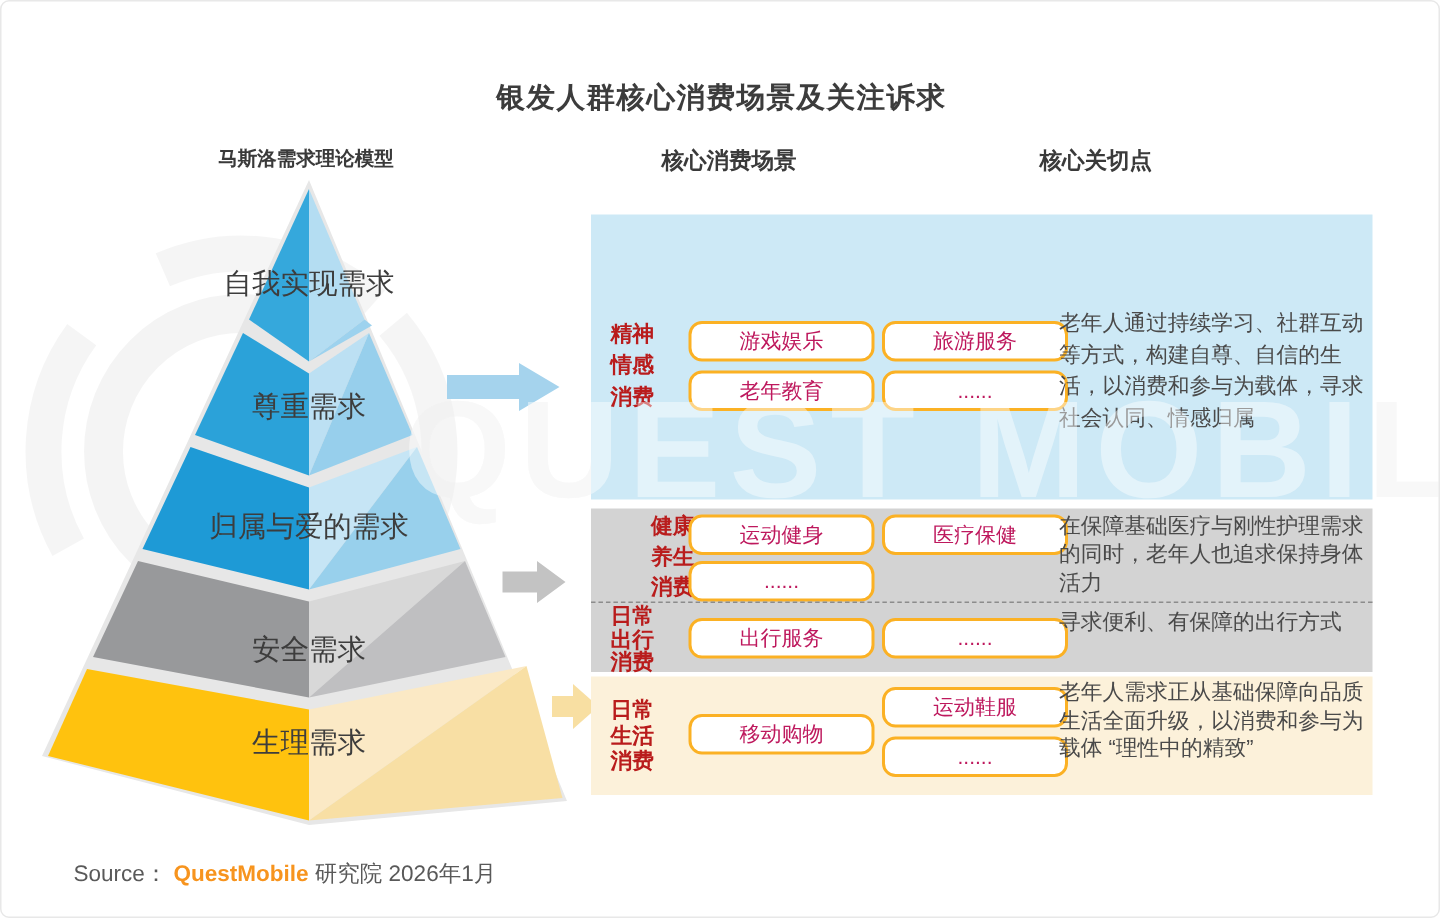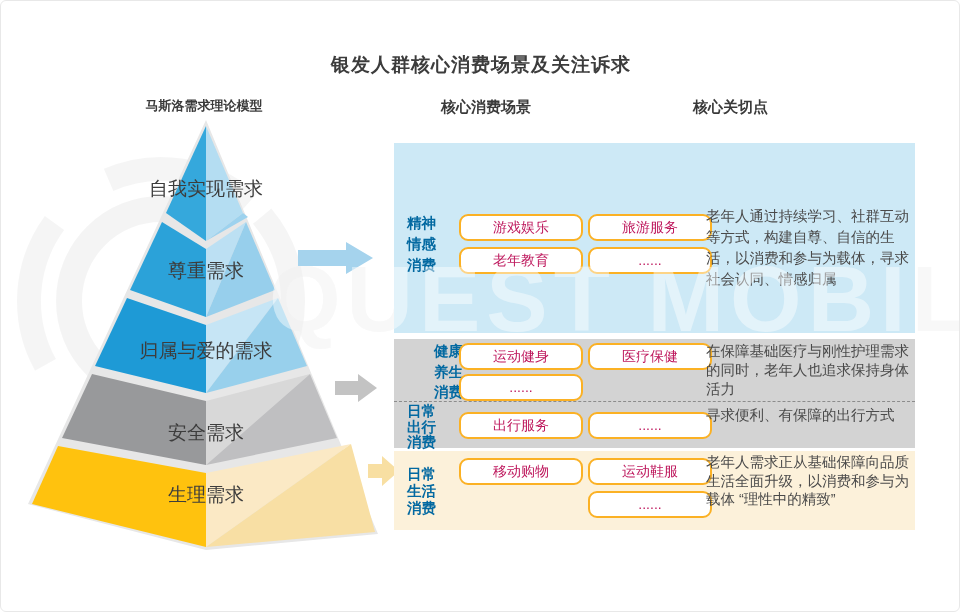--- a/index.html
+++ b/index.html
@@ -15,21 +15,21 @@
   .col-head{position:absolute;top:97px;font-size:15px;font-weight:700;color:#3a3a3a;
          z-index:5;}
   .col-head.scenarios{left:440px;width:220px;}
   .col-head.concerns{left:692px;width:200px;}
   .pyr-label{position:absolute;left:55px;width:300px;text-align:center;font-size:19px;
          color:#3d3d3d;z-index:6;}
   .panel{position:absolute;left:393px;width:521px;z-index:10;}
   .panel.blue{top:142px;height:190px;background:#cde9f6;}
   .panel.gray{top:338px;height:109px;background:#d3d3d3;}
   .panel.yellow{top:450px;height:79px;background:#fcf1da;}
-  .cat{position:absolute;left:13px;width:48px;font-size:14.5px;font-weight:700;color:#0369a1;}
+  .cat{position:absolute;left:13px;width:48px;font-size:14.5px;font-weight:700;color:#b91c1c;}
   .cat span{display:block;}
   .pill{position:absolute;width:124px;height:27px;background:#fff;border:2px solid #fbb124;
         border-radius:9px;text-align:center;font-size:14px;color:#be185d;line-height:23px;
         white-space:nowrap;}
   .concern{position:absolute;left:312px;width:205px;font-size:14.5px;color:#4a4a4a;}
   .divider{position:absolute;left:0;right:0;border-top:1.5px dashed #8c8c8c;}
   .source{position:absolute;left:48px;top:572px;font-size:15px;color:#595959;z-index:5;}
   .source .brand{color:#f7941e;font-weight:600;}
 </style>
 </head>
@@ -128,24 +128,29 @@
     <div class="pill" style="left:194px;top:73px;">......</div>
     <div class="concern" style="top:67px;line-height:19px;">寻求便利、有保障的出行方式</div>
   </div>
 
   <div class="panel yellow">
     <div class="cat" style="top:15px;line-height:17px;">
       <span>日常</span>
       <span>生活</span>
       <span>消费</span>
     </div>
-    <div class="pill" style="left:65px;top:7px;text-align:center;">移动购物</div>
+    <div class="pill" style="left:65px;top:25px;text-align:center;">移动购物</div>
     <div class="pill" style="left:194px;top:7px;">运动鞋服</div>
     <div class="pill" style="left:194px;top:40px;">......</div>
     <div class="concern" style="top:2px;line-height:18.5px;">老年人需求正从基础保障向品质生活全面升级，以消费和参与为载体 “理性中的精致”</div>
   </div>
 
+  <div class="source">
+    <span>Source：</span>
+    <span class="brand">QuestMobile</span>
+    <span> 研究院 2026年1月</span>
+  </div>
 
   <svg class="overlay" width="960" height="612" viewBox="0 0 960 612">
     <text x="268" y="330" font-size="92" font-weight="bold" letter-spacing="6" fill="rgba(255,255,255,0.45)">QUEST MOBILE</text>
   </svg>
 
 </div>
 
 </body></html>

